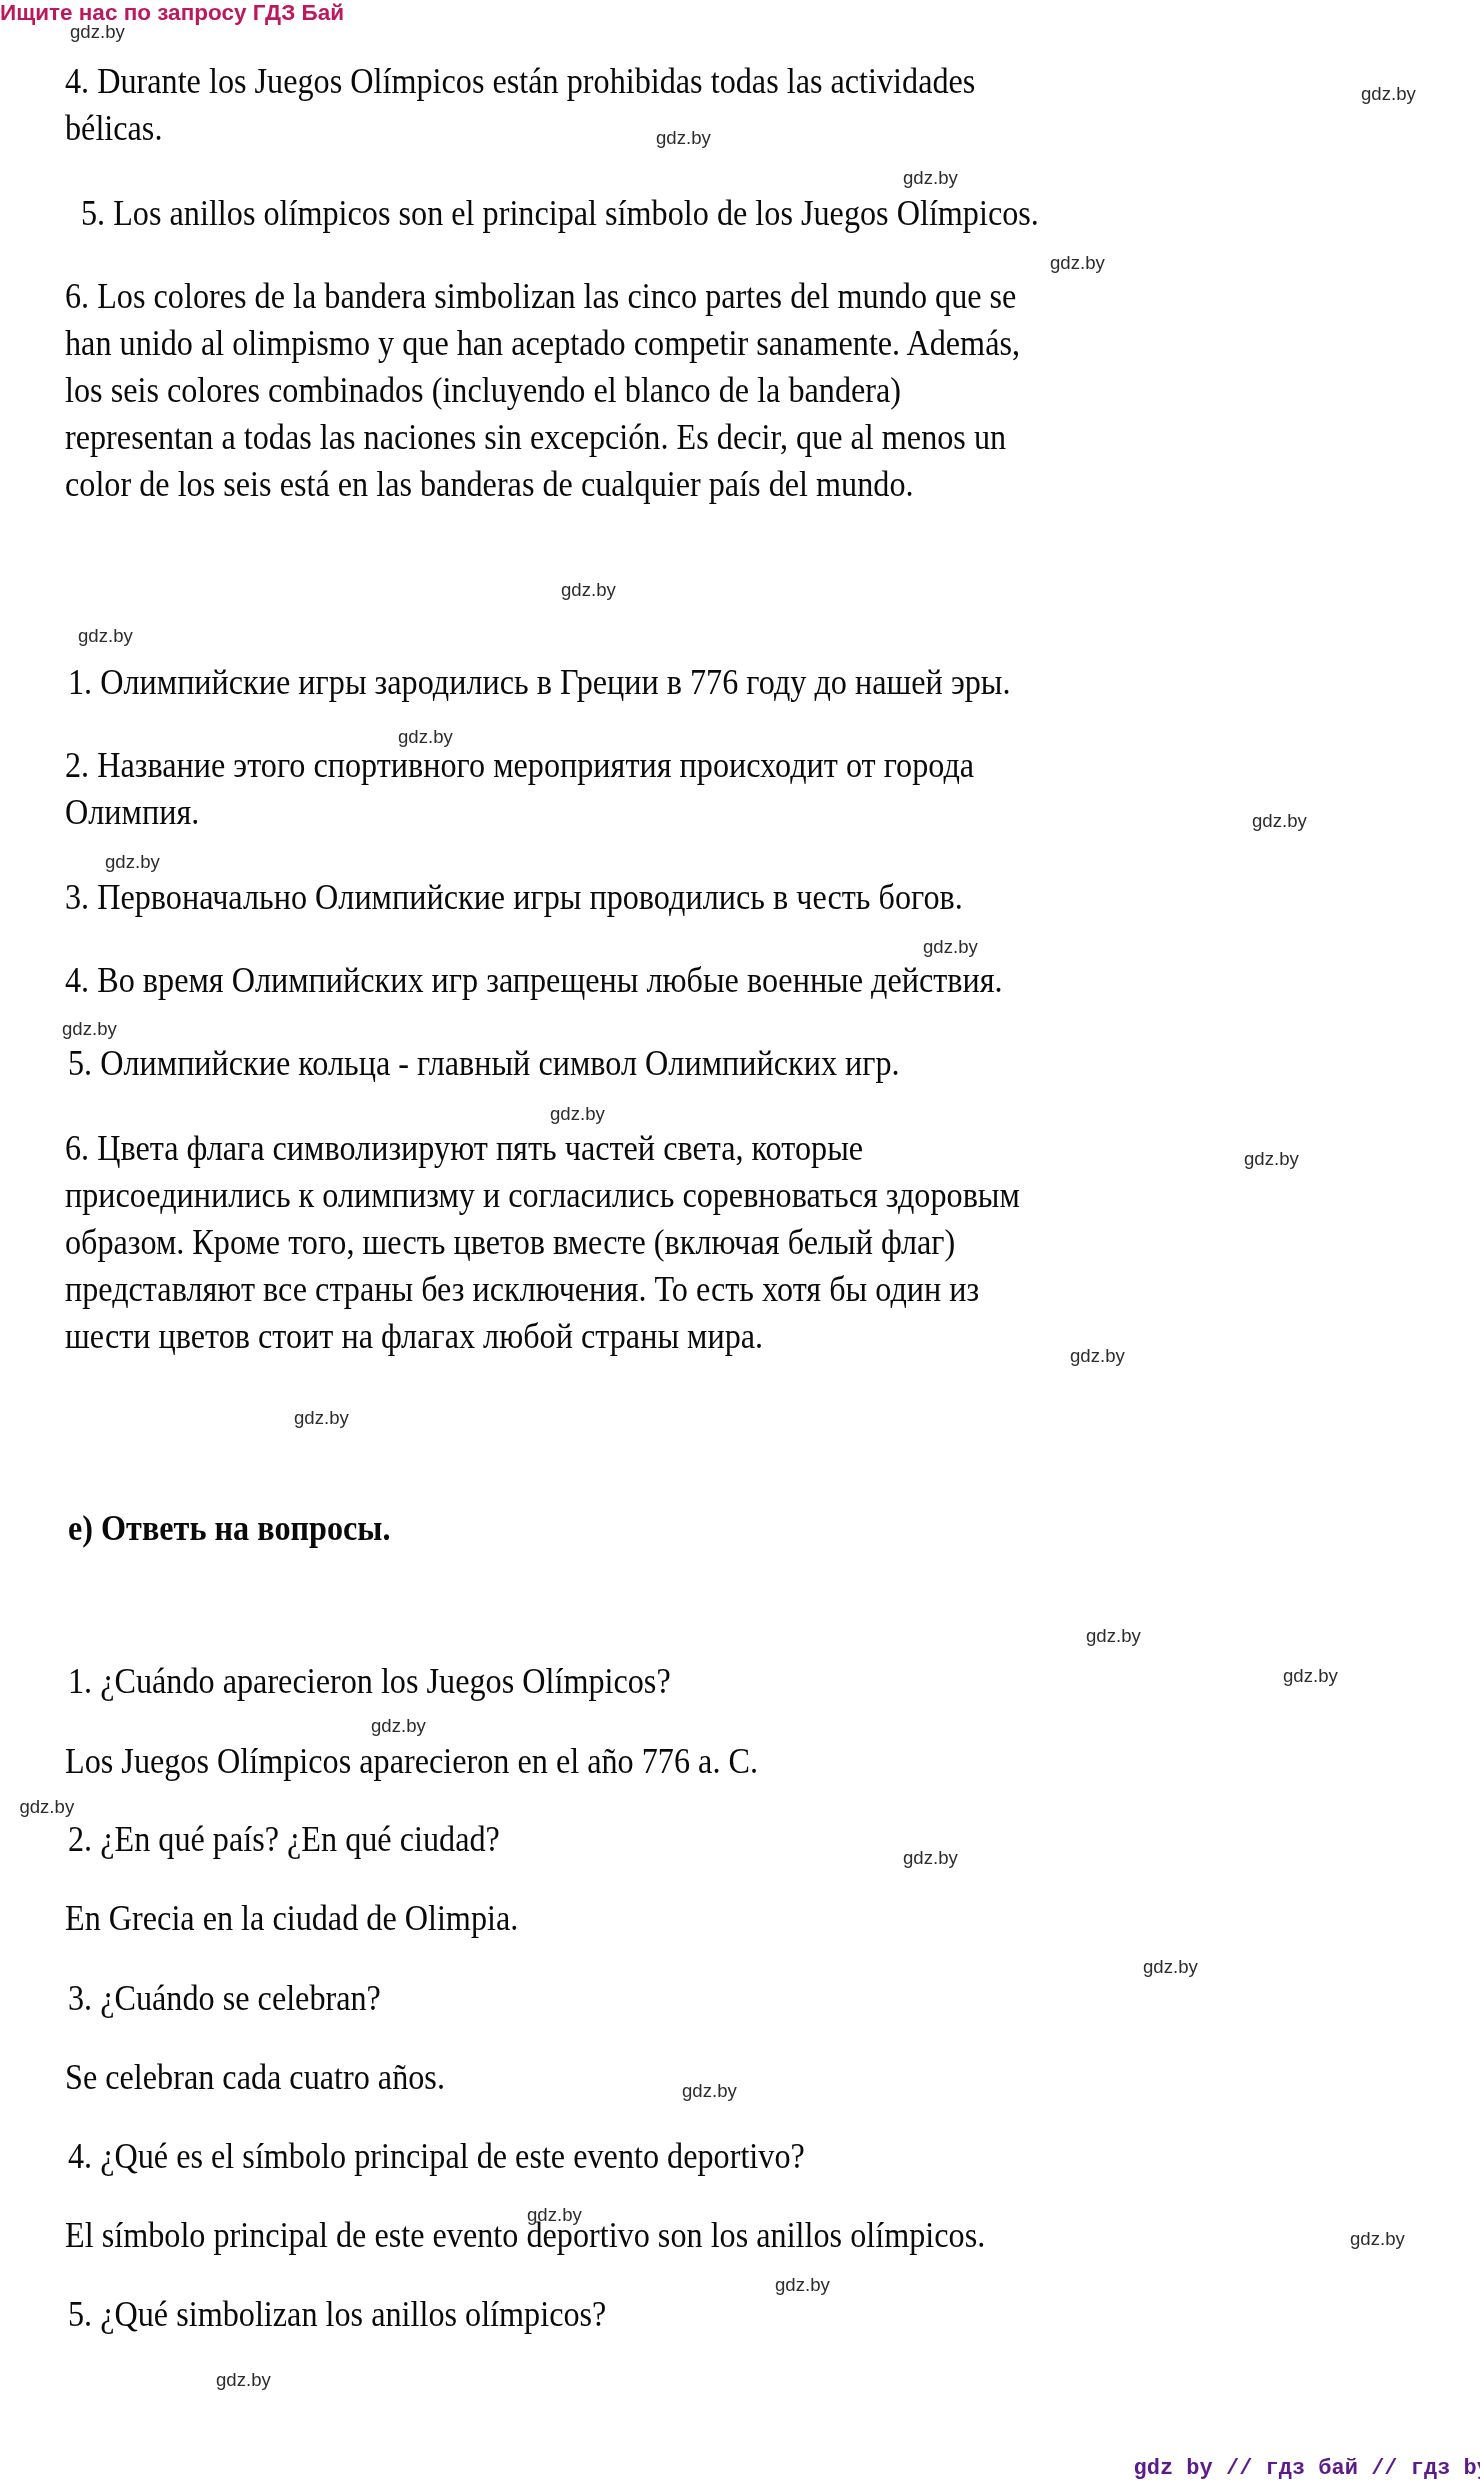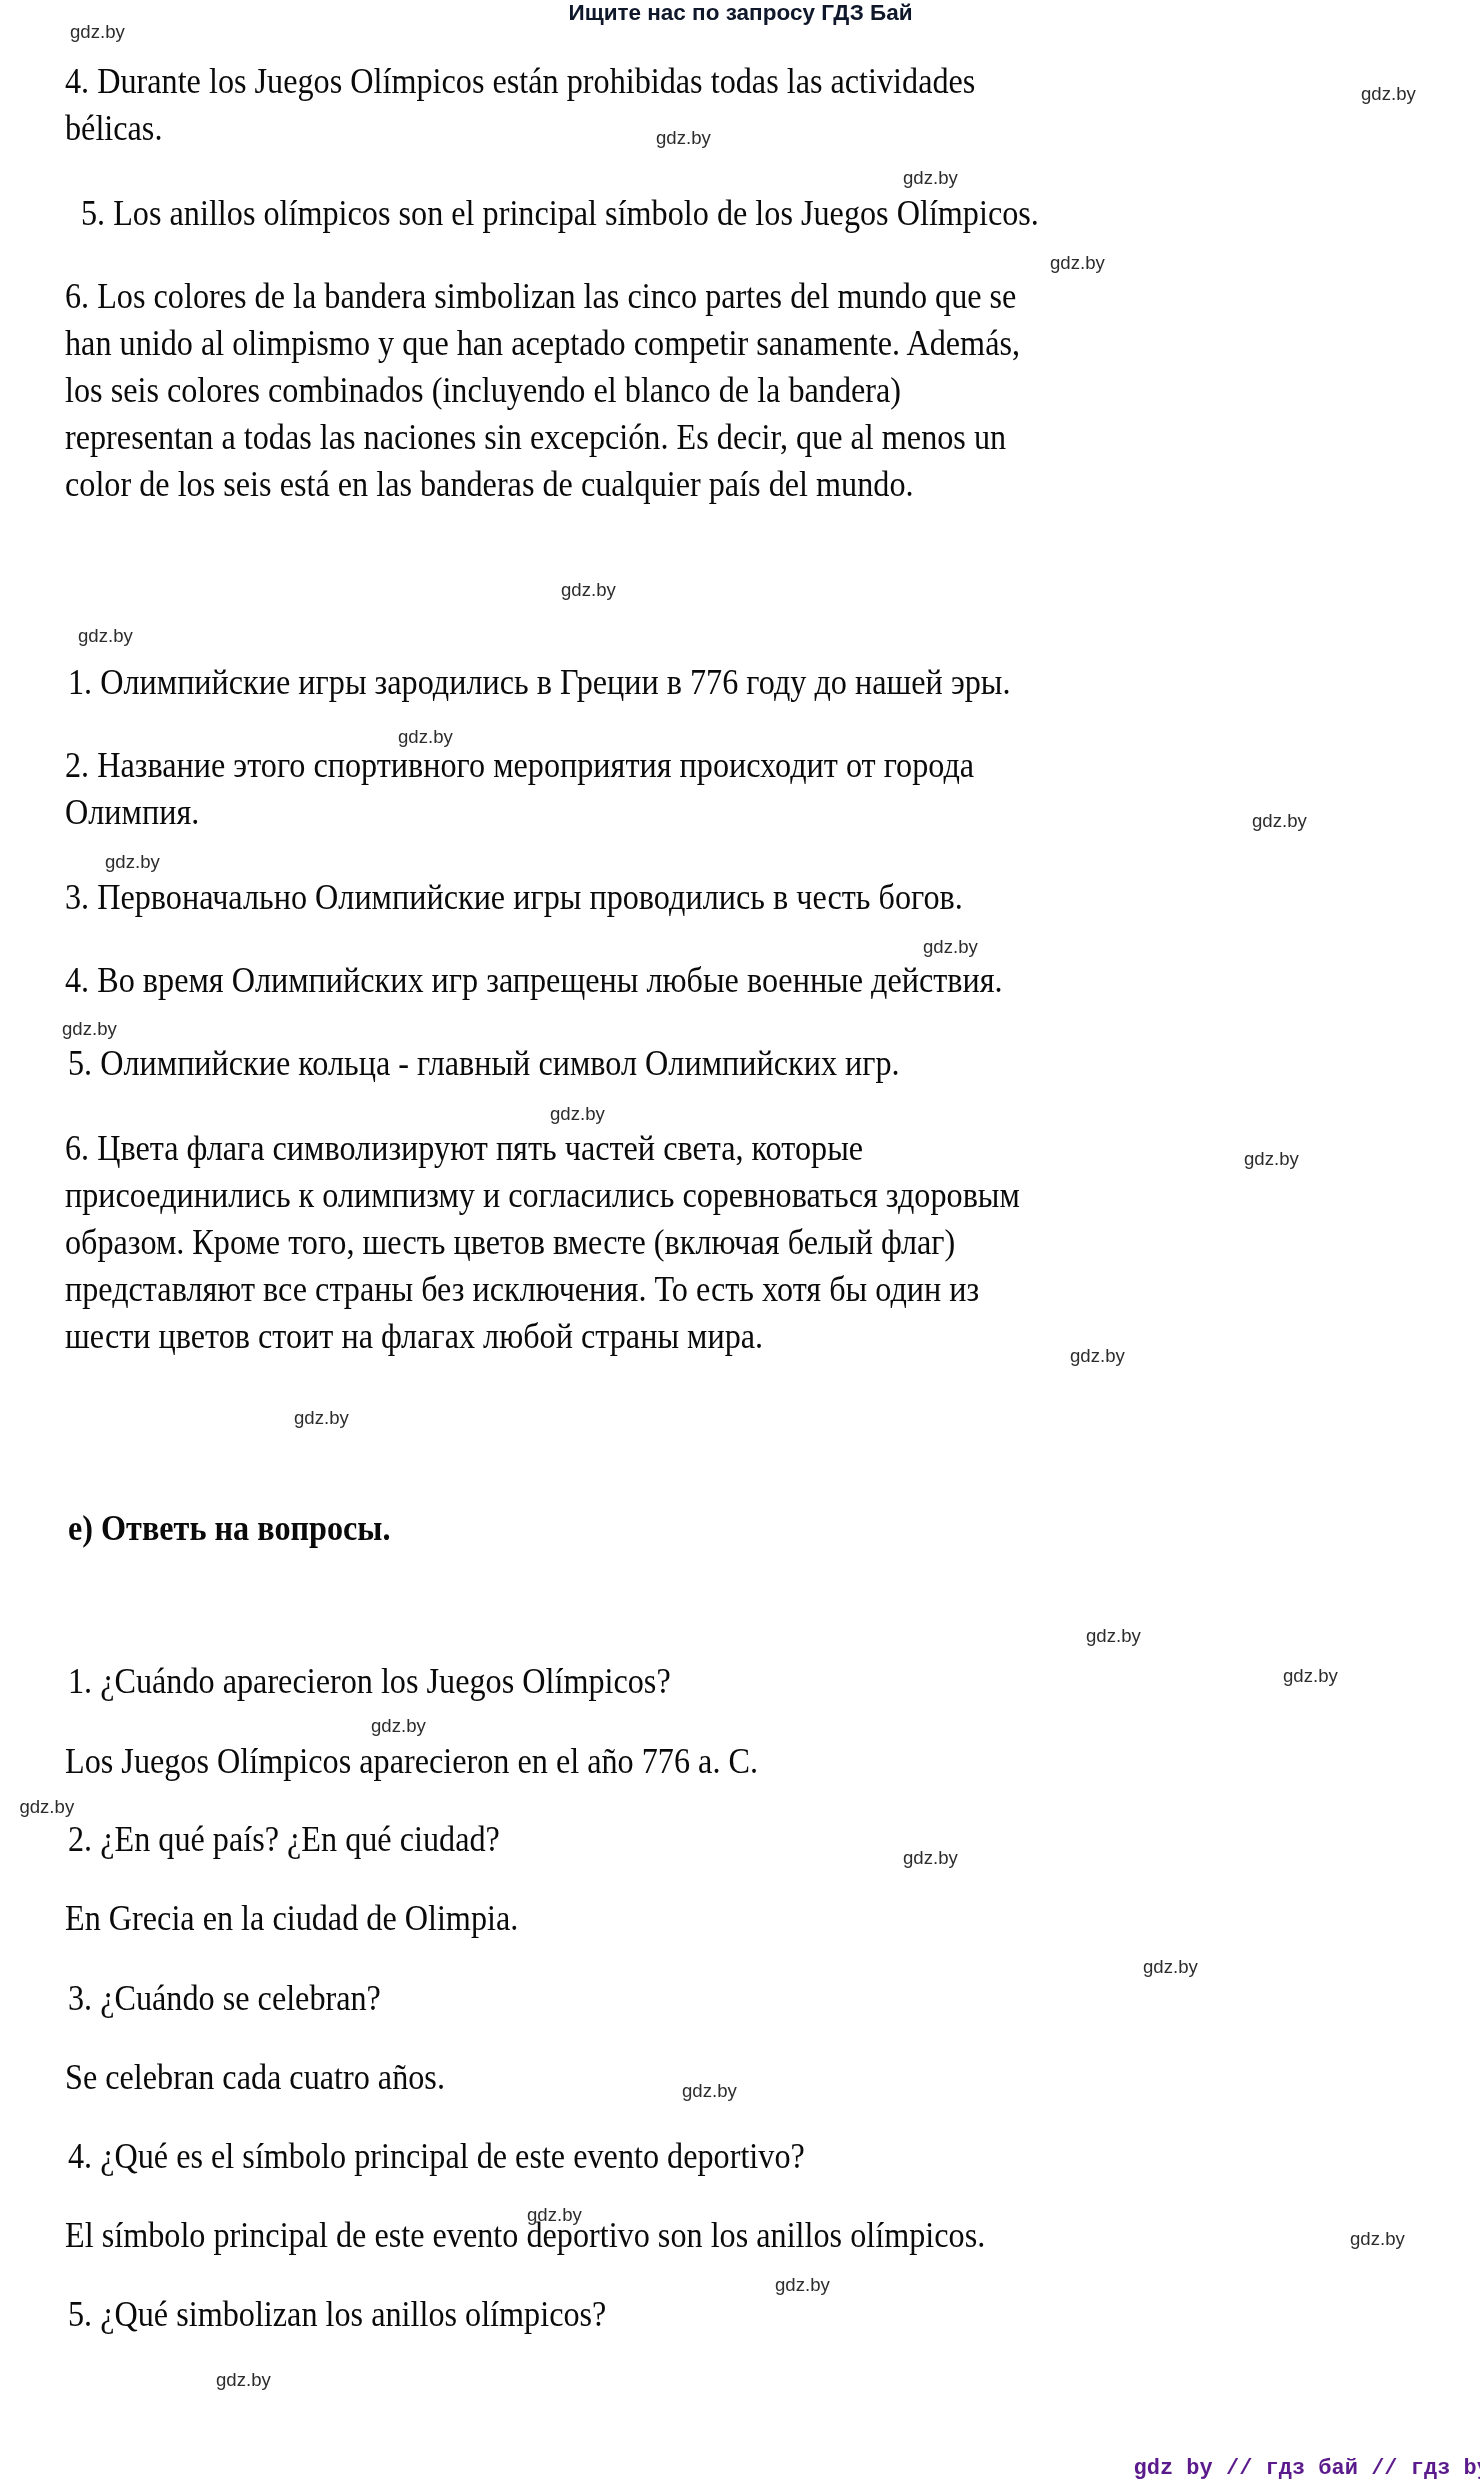--- a/index.html
+++ b/index.html
@@ -15,25 +15,24 @@
     color: #000000;
     overflow: hidden;
   }
 
   
   .top-banner {
     position: absolute;
     top: 0px;
     left: 0;
     width: 1481px;
-    text-align: center;
     font-family: "Liberation Sans", sans-serif;
     font-size: 22.5px;
     font-weight: 600;
-    color: #0f172a;
+    color: #be185d;
     letter-spacing: 0px;
     white-space: nowrap;
   }
   .bottom-banner {
     position: absolute;
     top: 2456px;
     left: 9px;
     width: 1481px;
     text-align: right;
     font-family: Liberation Mono, monospace;

